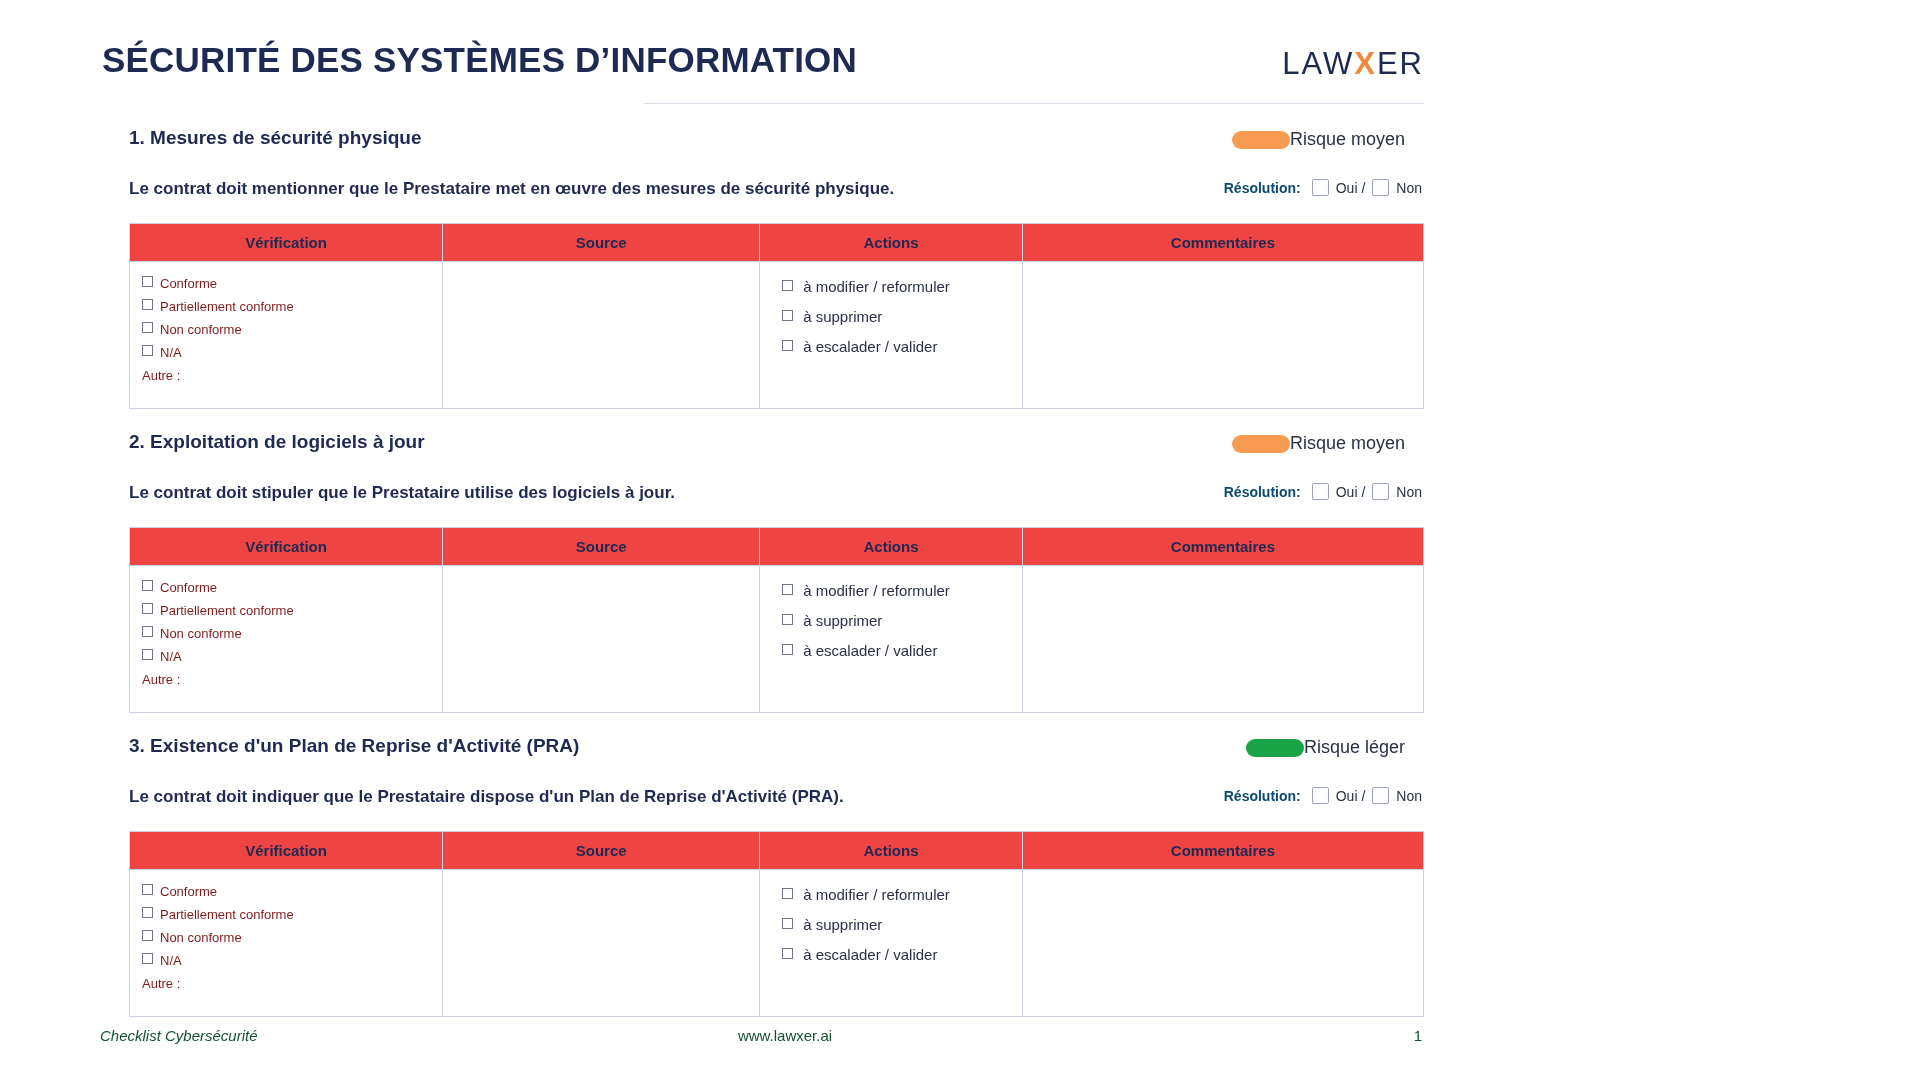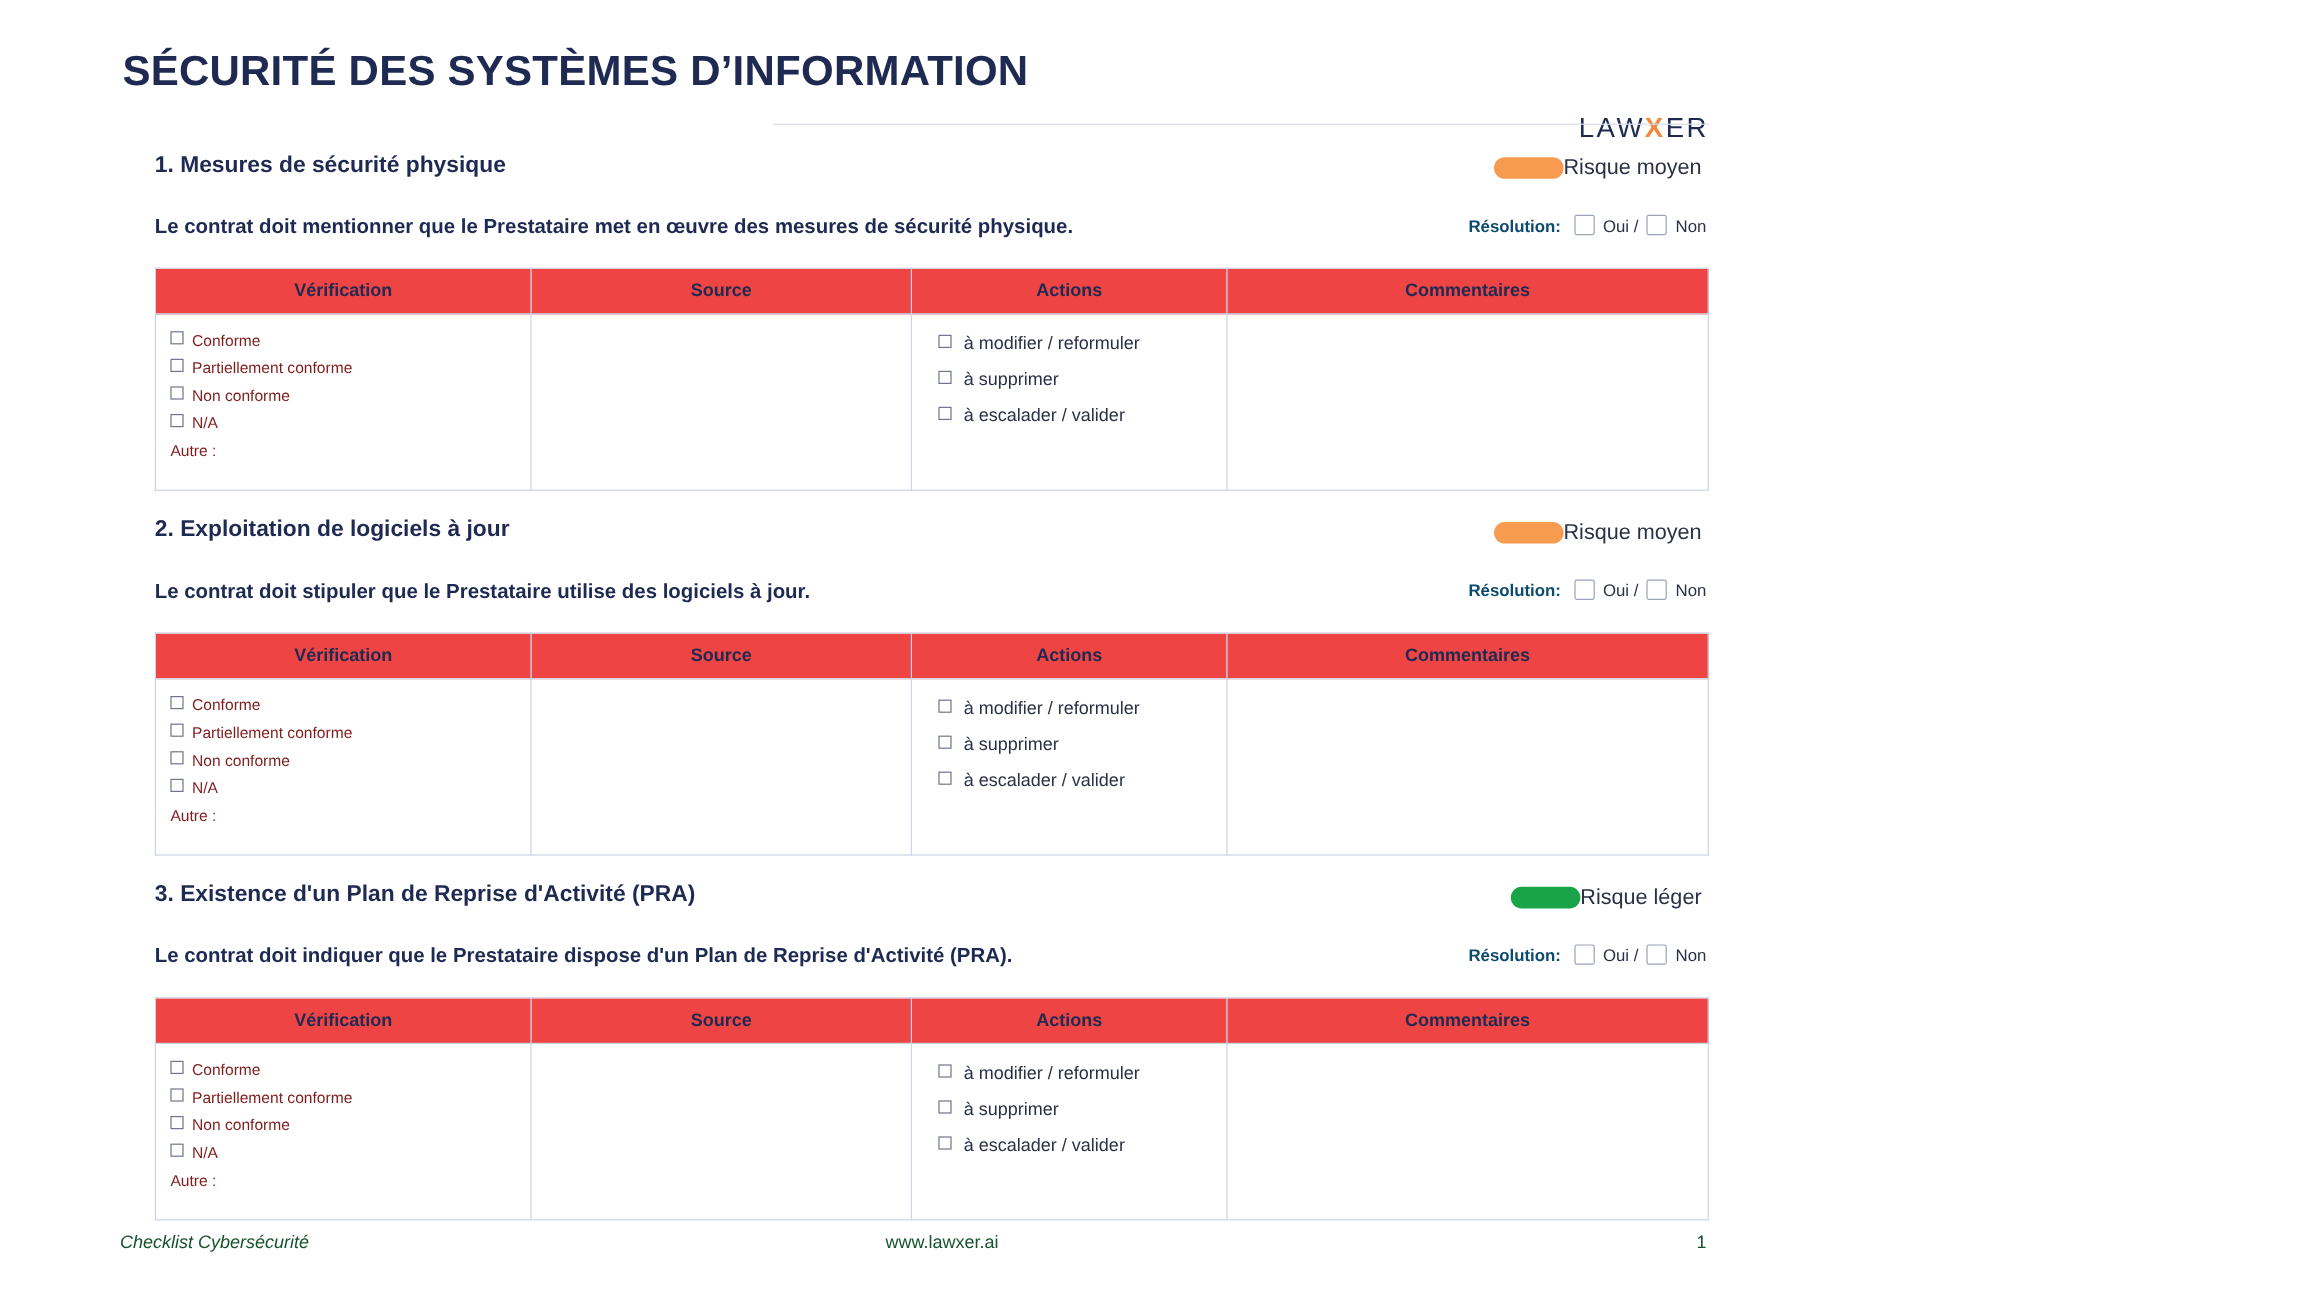--- a/index.html
+++ b/index.html
@@ -34,25 +34,24 @@
     font-size: 35px;
     font-weight: bold;
     letter-spacing: 0.2px;
     color: #1e2a52;
     white-space: nowrap;
   }
   .brand {
     position: absolute;
     right: 0;
     top: 46px;
-    font-size: 23px;
+    font-size: 31px;
     letter-spacing: 2px;
     color: #1e2a52;
     font-weight: 500;
-    margin-top: 47px;
   }
   .brand .x {
     color: #f08a3c;
     font-weight: 600;
   }
   .header-rule {
     position: absolute;
     right: 0;
     top: 103px;
     width: 780px;
@@ -70,21 +69,21 @@
     position: relative;
     height: 34px;
   }
   .section-title {
     font-size: 19px;
     font-weight: bold;
     color: #1e2a52;
   }
   .risk-wrap {
     position: absolute;
-    right: 6px;
+    right: 19px;
     top: 2px;
     display: flex;
     align-items: center;
     gap: 0;
   }
   .pill {
     width: 58px;
     height: 18px;
     border-radius: 10px;
     display: inline-block;

